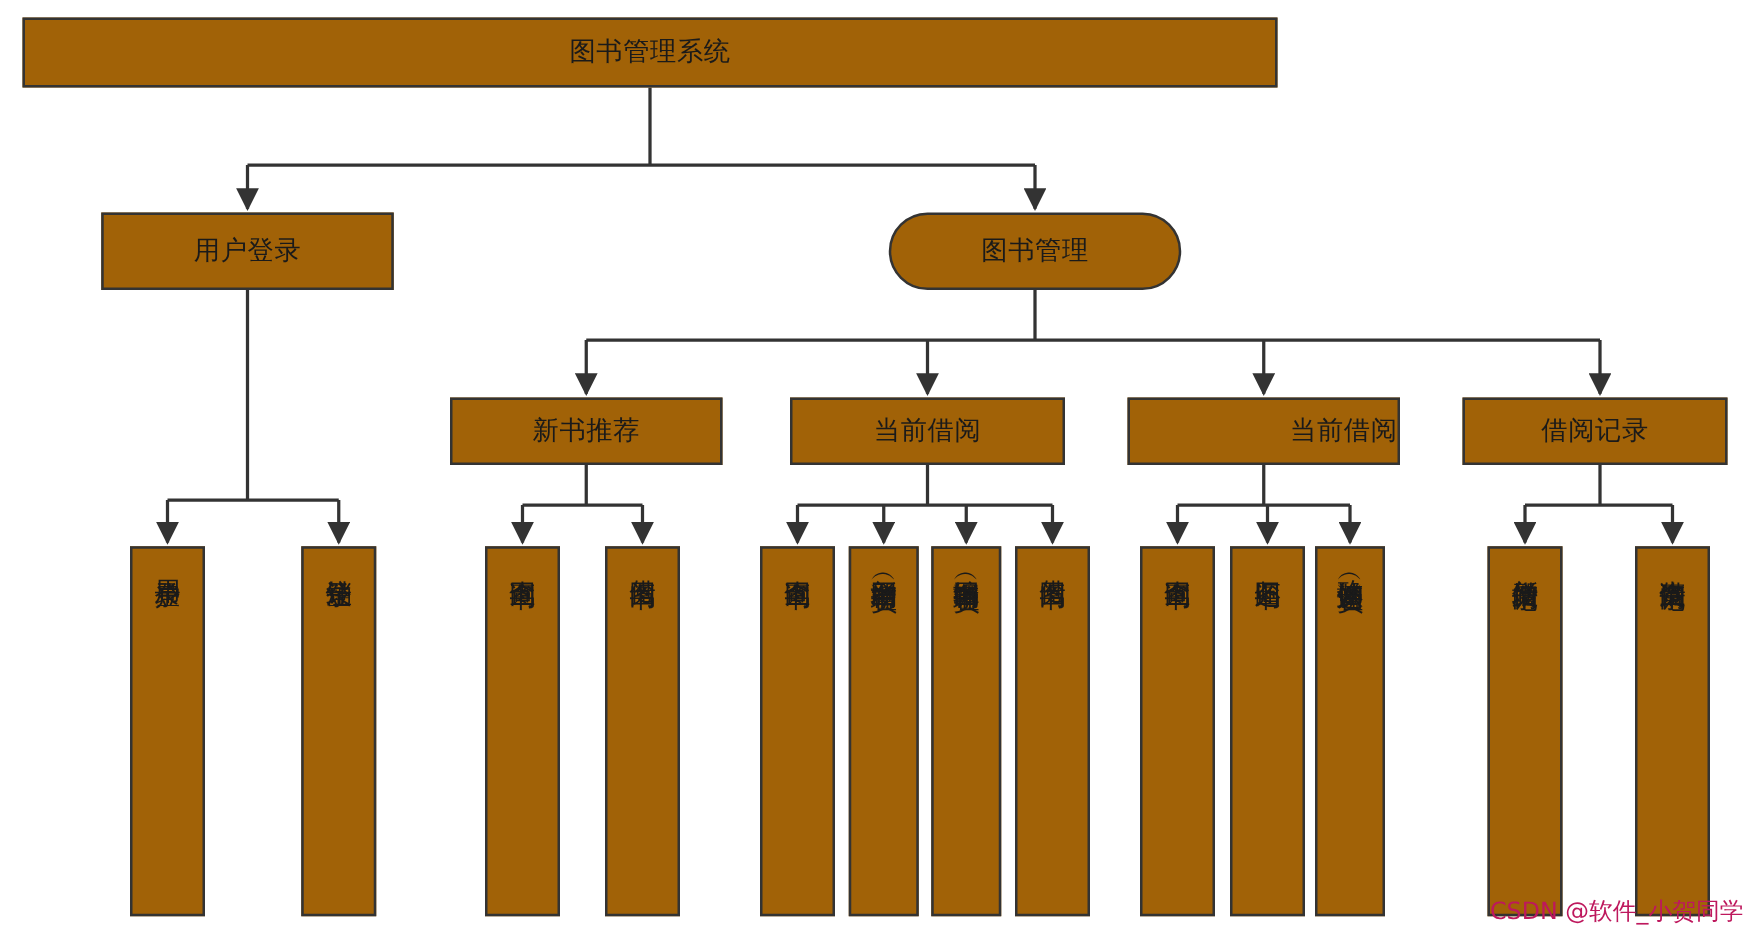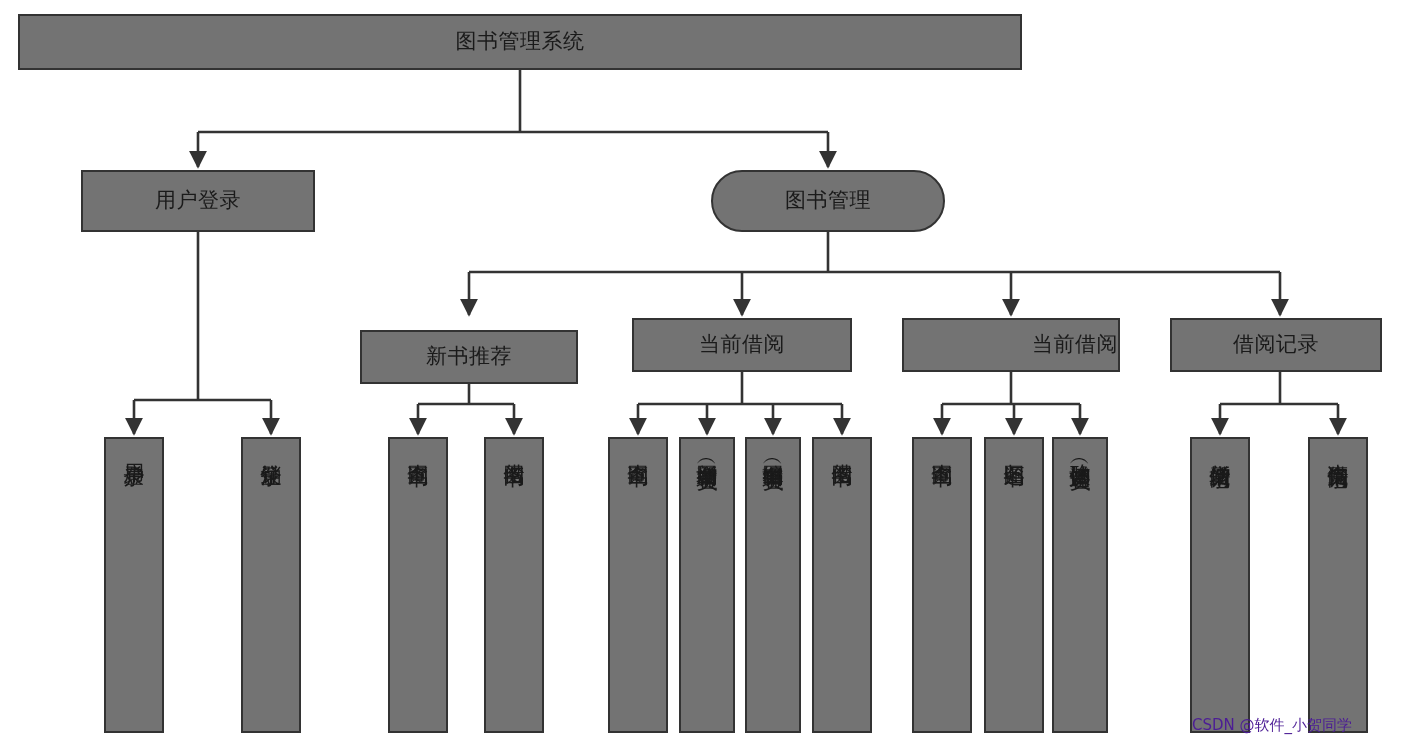--- a/index.html
+++ b/index.html
@@ -20,21 +20,21 @@
     position: absolute;
     left: 0;
     top: 0;
     width: 1405px;
     height: 747px;
     pointer-events: none;
   }
   .node {
     position: absolute;
     box-sizing: border-box;
-    background: #737373;
+    background: #a16207;
     border: 2px solid #333333;
     display: flex;
     align-items: center;
     justify-content: center;
     z-index: 2;
   }
   .node .label {
     color: #1a1a1a;
     font-size: 21px;
     line-height: 1.12;
@@ -54,22 +54,22 @@
   }
   .node.vert .label {
     writing-mode: vertical-rl;
     text-orientation: upright;
     font-size: 21px;
     line-height: 1.05;
     letter-spacing: 1px;
   }
   .watermark {
     position: absolute;
-    color: #4c1d95;
-    font-size: 15px;
+    color: #be185d;
+    font-size: 19px;
     white-space: nowrap;
     z-index: 3;
     font-family: "DejaVu Sans", "Liberation Sans", sans-serif;
   }
 </style>
 </head>
 <body>
 
 <div id="canvas">
 
@@ -119,21 +119,21 @@
   <div id="nodes-layer">
       <div class="node horiz" style="left: 18px; top: 14px; width: 1004px; height: 56px;">
         <span class="label">图书管理系统</span>
       </div>
       <div class="node horiz" style="left: 81px; top: 170px; width: 234px; height: 62px;">
         <span class="label">用户登录</span>
       </div>
       <div class="node horiz" style="left: 711px; top: 170px; width: 234px; height: 62px; border-radius: 31px;">
         <span class="label">图书管理</span>
       </div>
-      <div class="node horiz" style="left: 360px; top: 318px; width: 218px; height: 54px; margin-top: 12px;">
+      <div class="node horiz" style="left: 360px; top: 318px; width: 218px; height: 54px;">
         <span class="label">新书推荐</span>
       </div>
       <div class="node horiz" style="left: 632px; top: 318px; width: 220px; height: 54px;">
         <span class="label">当前借阅</span>
       </div>
       <div class="node horiz" style="left: 902px; top: 318px; width: 218px; height: 54px; justify-content: flex-end;">
         <span class="label">当前借阅</span>
       </div>
       <div class="node horiz" style="left: 1170px; top: 318px; width: 212px; height: 54px;">
         <span class="label">借阅记录</span>

